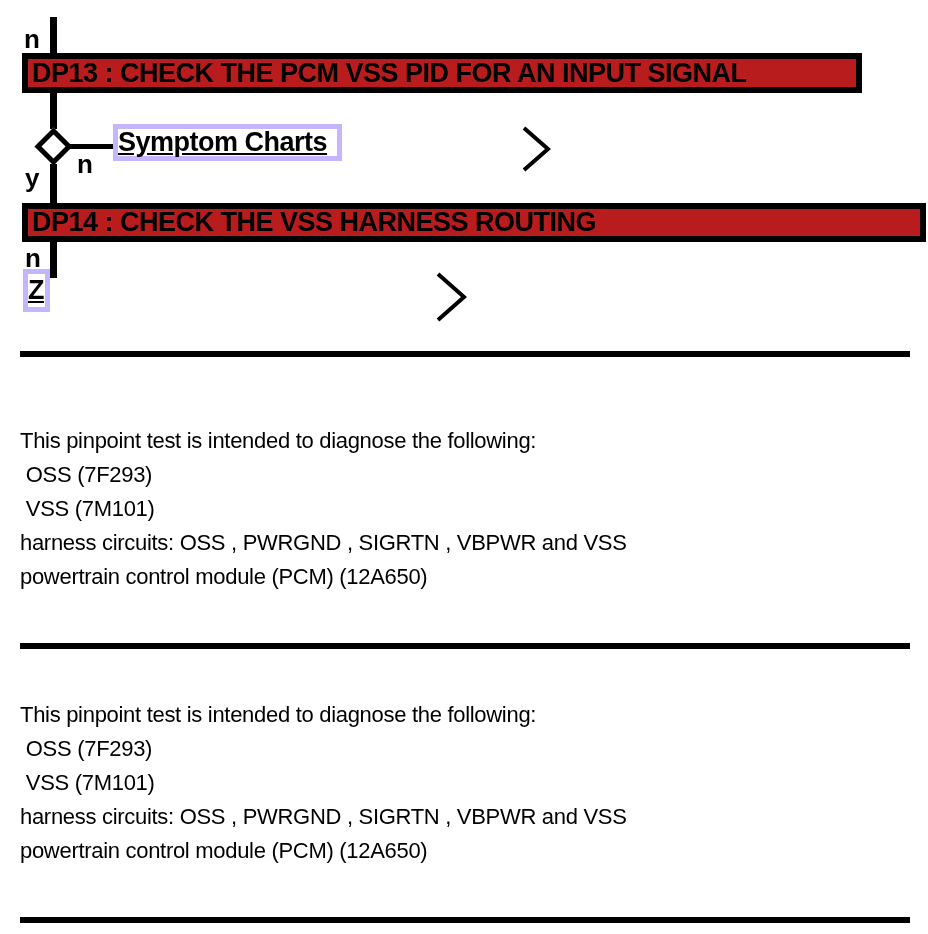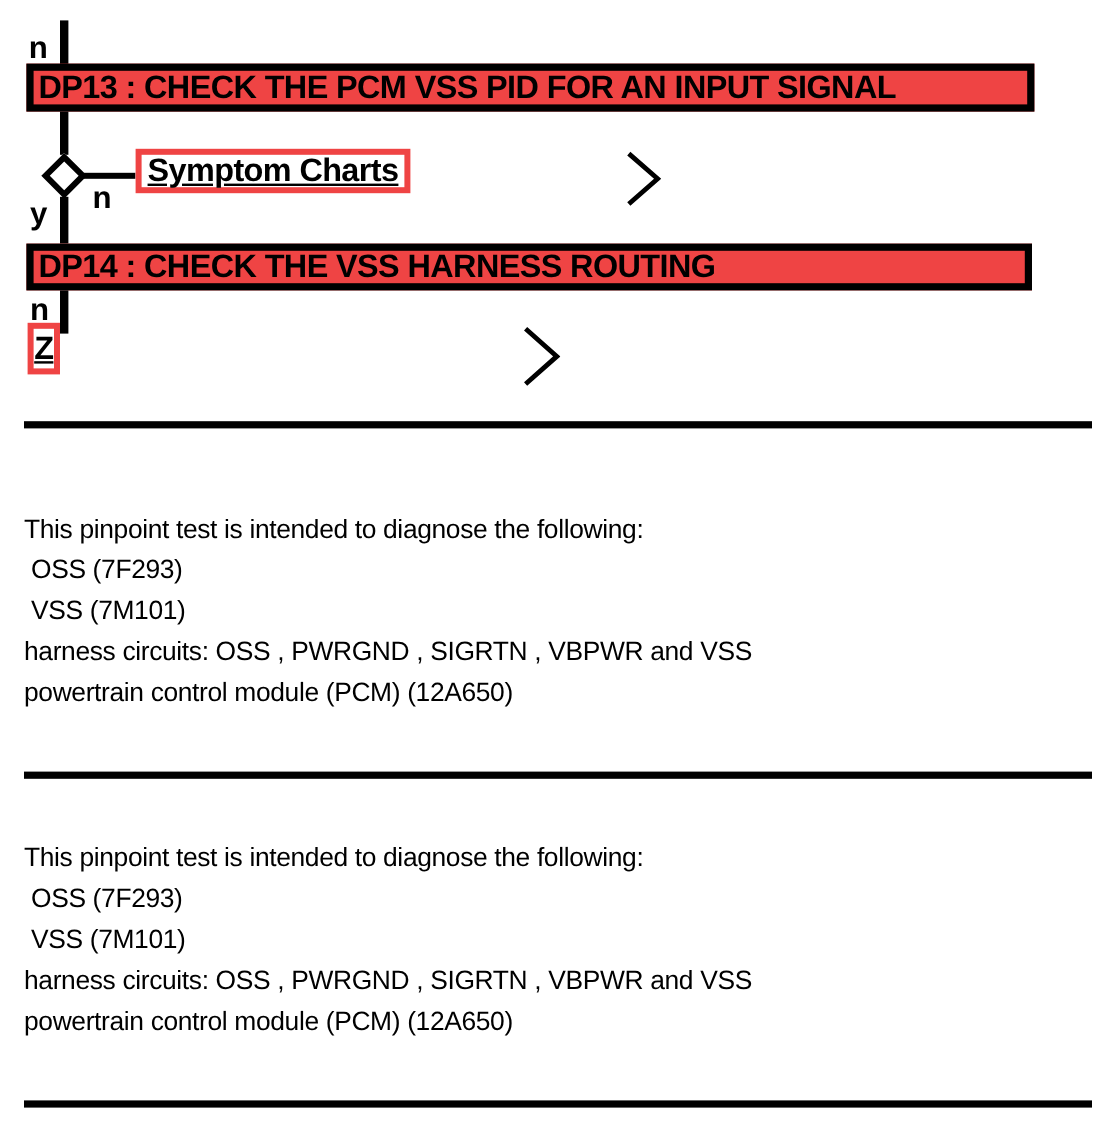--- a/index.html
+++ b/index.html
@@ -25,40 +25,39 @@
   
   .branch-label {
     font-size: 26px;
     font-weight: bold;
     line-height: 1;
   }
 
   
   .proc-box {
     border: 6px solid #000;
-    background: #ef4444;
+    background: #b91c1c;
     display: flex;
     align-items: center;
     box-sizing: border-box;
   }
   .proc-box .txt {
     font-size: 27px;
     font-weight: bold;
     white-space: nowrap;
     padding-left: 4px;
     letter-spacing: -0.5px;
   }
 
   
   .link-box {
-    border: 5px solid #ef4444;
+    border: 5px solid #c4b5fd;
     background: #fff;
     display: flex;
     align-items: center;
-    justify-content: center;
     box-sizing: border-box;
   }
   .link-box .txt {
     font-size: 27px;
     font-weight: bold;
     text-decoration: underline;
     white-space: nowrap;
     letter-spacing: -0.5px;
   }
 
@@ -111,21 +110,21 @@
   <div class="abs link-box" style="left:113px; top:124px; width:229px; height:37px;">
     <span class="txt">Symptom Charts</span>
   </div>
 
   <svg class="abs chev" style="left:521px; top:125px;" width="30" height="48" viewBox="0 0 30 48">
     <polyline points="3,3 27,24 3,45" fill="none" stroke="#000" stroke-width="4"></polyline>
   </svg>
 
   <div class="abs vline" style="left:50px; top:164px; height:39px;"></div>
 
-  <div class="abs proc-box" style="left:22px; top:203px; width:838px; height:39px;text-align:right;">
+  <div class="abs proc-box" style="left:22px; top:203px; width:904px; height:39px;text-align:right;">
     <span class="txt">DP14 : CHECK THE VSS HARNESS ROUTING</span>
   </div>
 
   <div class="abs branch-label" style="left:25px; top:245px;">n</div>
   <div class="abs vline" style="left:50px; top:242px; height:36px;"></div>
 
   <div class="abs link-box" style="left:23px; top:269px; width:27px; height:43px;">
     <span class="txt">Z</span>
   </div>
 

